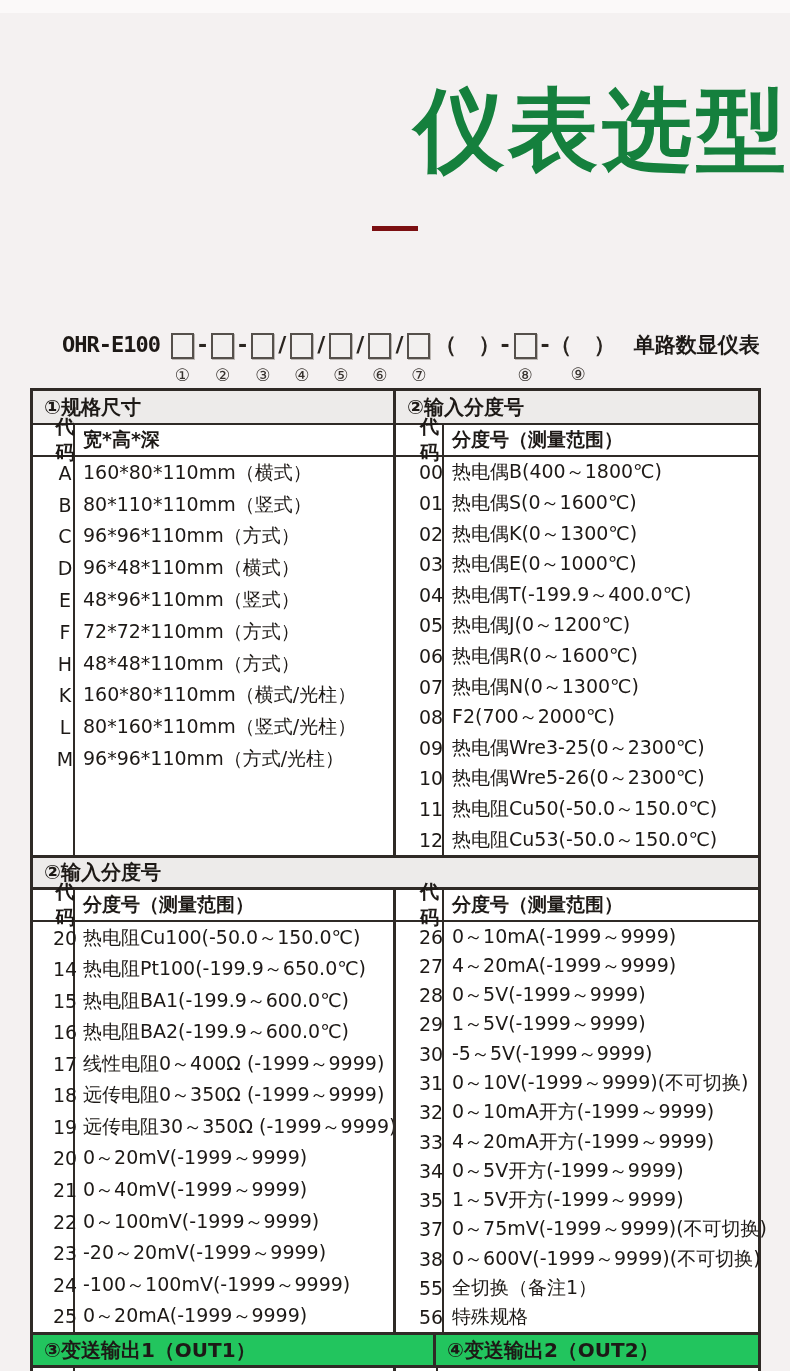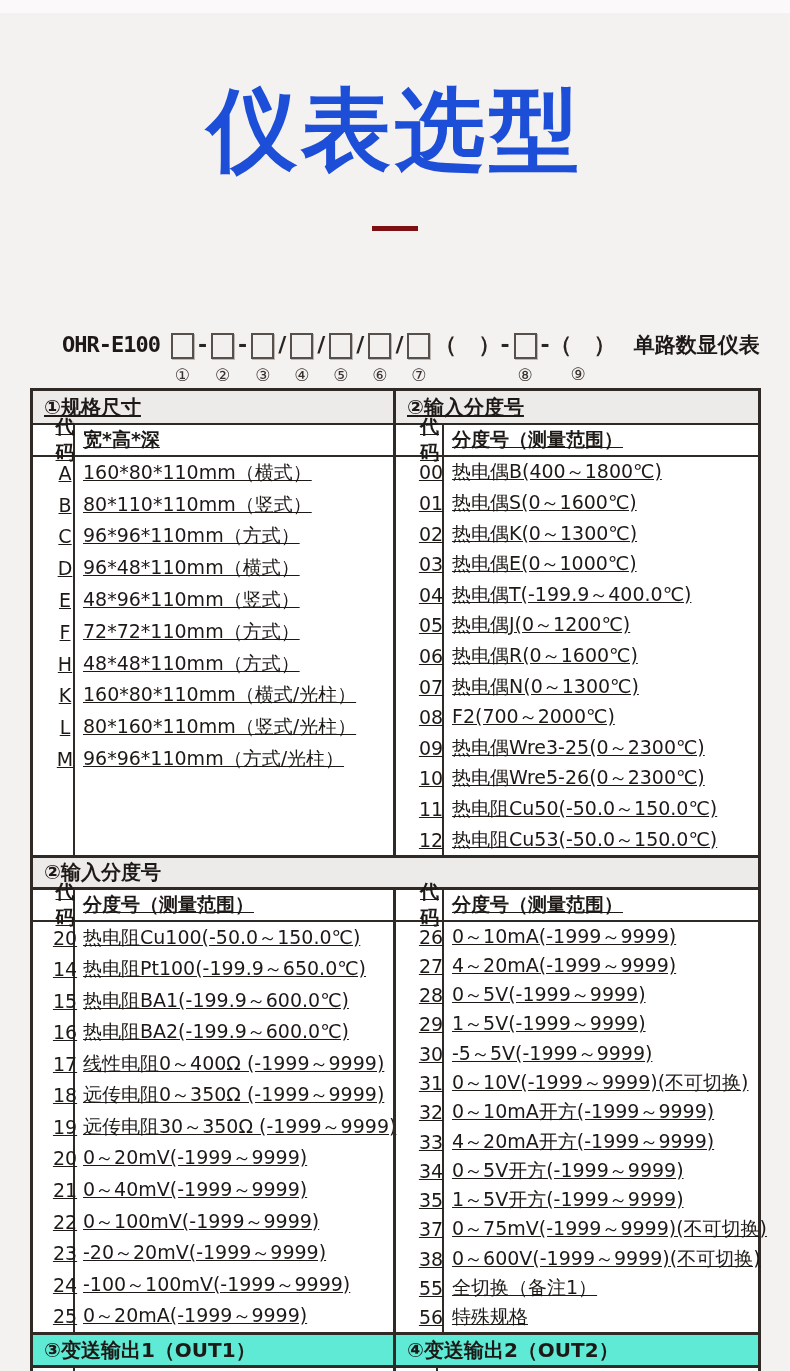--- a/index.html
+++ b/index.html
@@ -7,22 +7,22 @@
     width:790px;height:1371px;overflow:hidden;position:relative;
     background:#f4f1f1;
     font-family:"DejaVu Sans", sans-serif;
     color:#1d1916;
   }
   #canvas{position:absolute;inset:0;width:790px;height:1371px;overflow:hidden;}
   .top-strip{position:absolute;top:0;left:0;width:790px;height:13px;background:#fbf9f9;}
 
   
   .page-title{
-    position:absolute;top:76px;left:0;width:790px;text-align:center;
-    font-size:90px;line-height:1.2;font-weight:900;color:#1d4ed8;letter-spacing:4px;
+    position:absolute;top:76px;left:0;width:790px;text-align:right;
+    font-size:90px;line-height:1.2;font-weight:900;color:#15803d;letter-spacing:4px;
   }
   .title-underline{position:absolute;top:226px;left:372px;width:46px;height:5px;background:#7c1012;}
 
   
   .model-line{
     position:absolute;top:331px;left:22px;width:760px;
     display:flex;align-items:flex-start;white-space:nowrap;margin-left:40px;
   }
   .m-prefix{
     font-family:"DejaVu Sans Mono", monospace;
@@ -37,21 +37,21 @@
   .m-sep{font-size:22px;line-height:27px;font-weight:600;padding:0 4px;color:#2a2520;}
   .m-num{font-size:17px;line-height:18px;height:18px;margin-top:7px;color:#37322e;}
   .m-suffix{font-size:21px;font-weight:600;line-height:29px;margin-left:14px;}
 
   
   .tables{
     position:absolute;left:30px;top:388px;width:725px;
     background:#ffffff;border:3px solid #2f2a26;
     font-size:19px;
   }
-  .pair{display:flex;text-decoration:underline;}
+  .pair{display:flex;}
   .sub{display:flex;flex-direction:column;box-sizing:border-box;}
   .sub.left{width:360px;flex:none;}
   .sub.right{flex:1;border-left:3px solid #2f2a26;min-width:0;}
 
   .sec-hdr{
     height:32px;flex:none;background:#edebea;border-bottom:2px solid #2f2a26;
     display:flex;align-items:center;padding-left:11px;
     font-size:20px;font-weight:bold;box-sizing:content-box;
   }
   .col-hdr{display:flex;height:30px;flex:none;border-bottom:2px solid #2f2a26;font-weight:bold;}
@@ -81,22 +81,22 @@
     border-top:3px solid #2f2a26;border-bottom:3px solid #2f2a26;
     display:flex;align-items:center;padding-left:11px;
     font-size:20px;font-weight:bold;
   }
   .sec-mid{height:442px;}
   .sec-mid .rows{flex:1;}
   .sec-mid .rows .t-row{flex:1;}
 
   
   .bottom-hdr{
-    display:flex;height:30px;background:#5eead4;
-    border-top:3px solid #2f2a26;border-bottom:3px solid #2f2a26;
+    display:flex;height:30px;background:#22c55e;
+    border-top:3px solid #2f2a26;border-bottom:3px solid #2f2a26;gap:40px;
   }
   .bottom-hdr .bcell{
     display:flex;align-items:center;padding-left:11px;
     font-size:20px;font-weight:bold;box-sizing:border-box;
   }
   .bottom-hdr .bcell.left{width:360px;flex:none;}
   .bottom-hdr .bcell.right{flex:1;border-left:3px solid #2f2a26;}
 
   .sliver{display:flex;height:14px;background:#fff;}
   .sliver .half{display:flex;box-sizing:border-box;}

